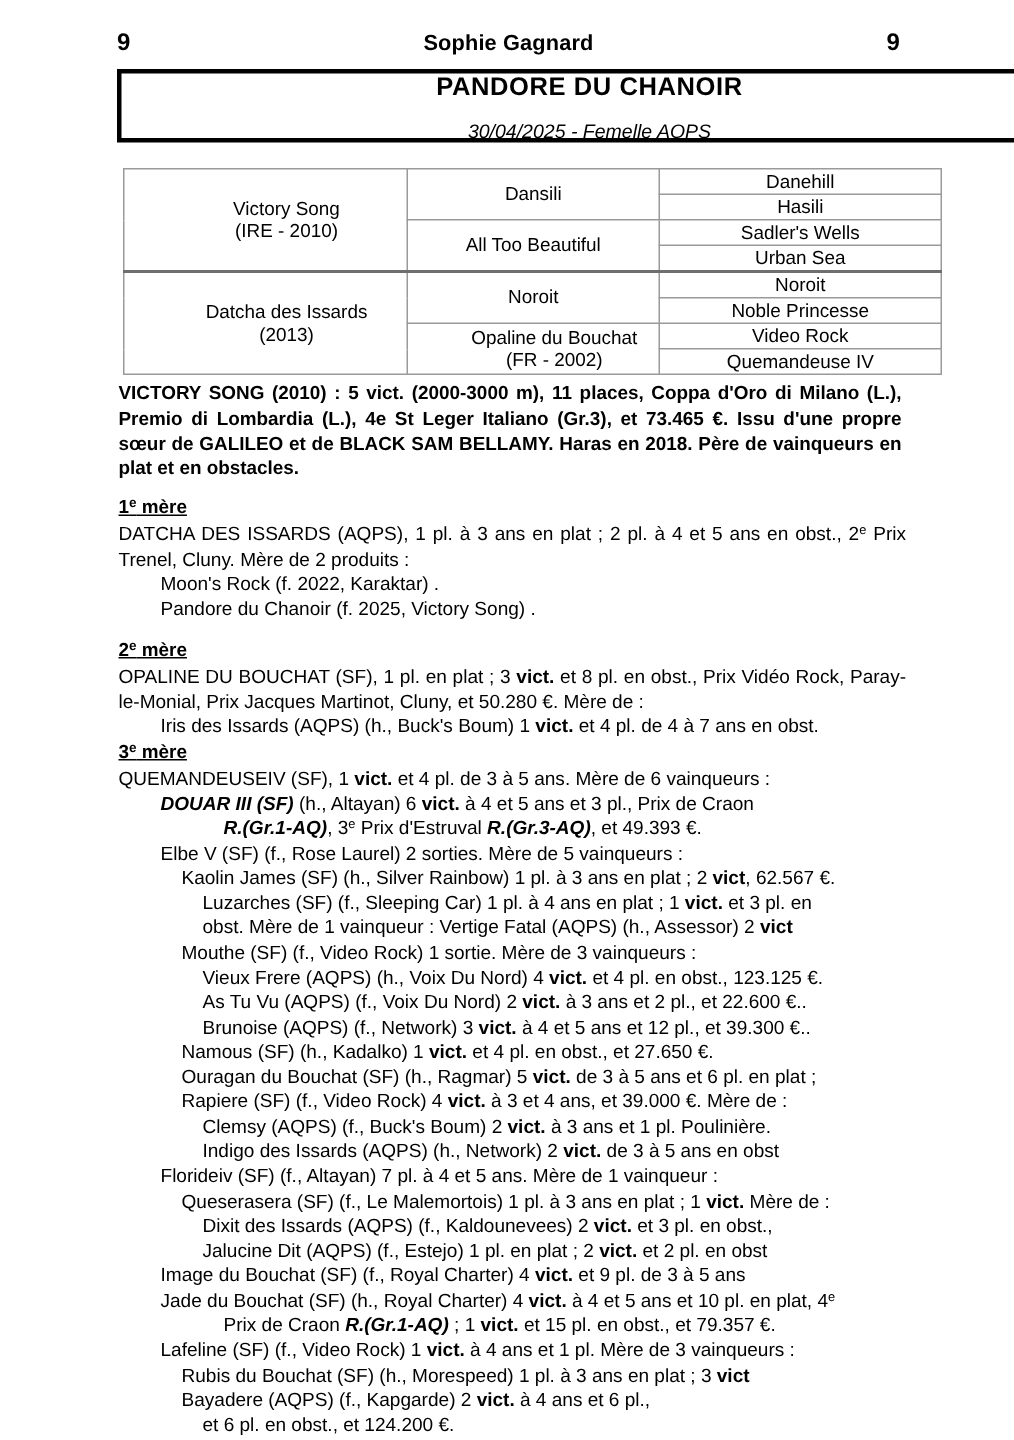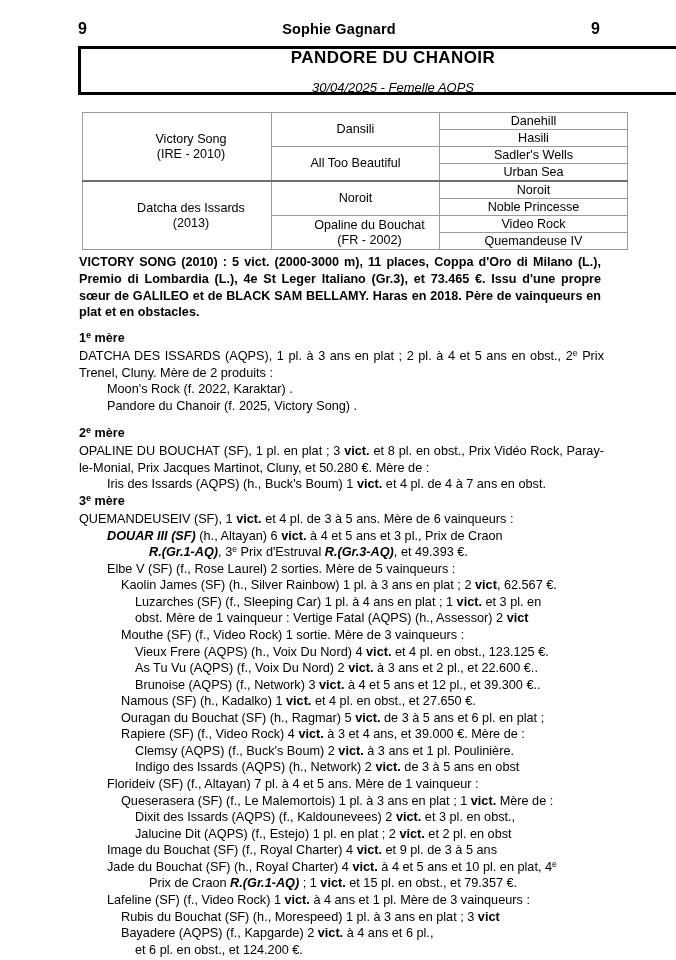--- a/index.html
+++ b/index.html
@@ -105,20 +105,21 @@
   }
 
   .section {
     position: absolute;
     left: 79px;
     width: 525px;
   }
   .section-title {
     font-size: 12.6px;
     font-weight: bold;
+    text-decoration: underline;
     line-height: 1.35;
     margin-bottom: 1px;
   }
   .section-title sup { font-size: 9px; vertical-align: 4px; }
 
   .ln {
     font-size: 12.7px;
     line-height: 1.305;
     white-space: normal;
   }

